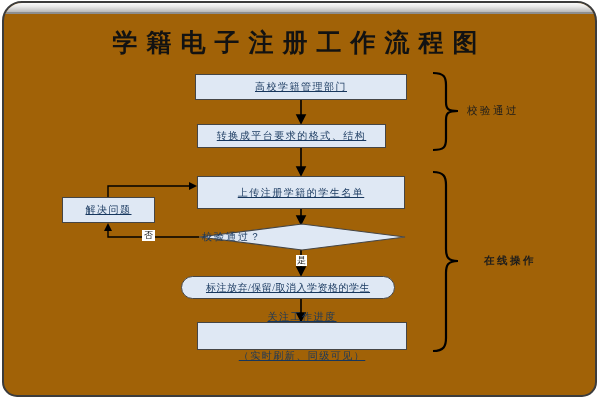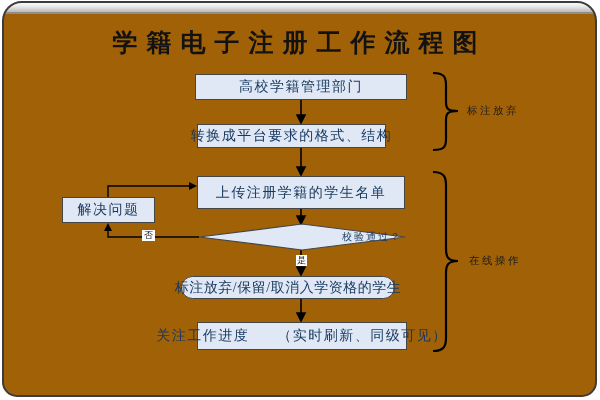--- a/index.html
+++ b/index.html
@@ -25,50 +25,50 @@
   }
 
   .stage { position: absolute; left: 0; top: 0; width: 600px; height: 400px; }
   svg.wires { position: absolute; left: 0; top: 0; }
 
   .node {
     position: absolute;
     background: #dfe8f4;
     border: 1px solid #454545;
     color: #17375e;
-    display: flex; flex-direction: row; align-items: center; justify-content: center;
-    font-size: 14px; letter-spacing: 1.5px; line-height: 11.5px;
-    text-align: center; white-space: nowrap;
+    display: flex; flex-direction: column; align-items: center; justify-content: center;
+    font-size: 10px; letter-spacing: 1.5px; line-height: 11.5px;
+    text-align: center; white-space: nowrap; text-decoration: underline;
   }
   .node-box1   { left: 195px; top: 74px;  width: 212px; height: 26px; }
   .node-box2   { left: 197px; top: 124px; width: 189px; height: 24px; }
   .node-box3   { left: 197px; top: 176px; width: 208px; height: 33px; }
   .node-solve  { left: 62px;  top: 197px; width: 93px;  height: 26px; }
   .node-stadium{ left: 181px; top: 276px; width: 214px; height: 23px; border-radius: 12px; letter-spacing: 0.5px; }
   .node-box4   { left: 197px; top: 322px; width: 210px; height: 28px; gap: 28px; }
 
   .diamond-label {
     position: absolute; left: 202px; top: 229px; width: 200px; height: 16px;
     color: #17375e; font-size: 10px; letter-spacing: 2px;
-    text-align: right; line-height: 16px;
+    text-align: left; line-height: 16px;
   }
 
   .edge-label {
     position: absolute; background: #ffffff; color: #222222;
     font-size: 9px; line-height: 11px; text-align: center; padding: 0 1px;
   }
   .label-yes { left: 296px; top: 255px; width: 11px; }
   .label-no  { left: 142px; top: 230px; width: 13px; }
 
   .brace-label {
     position: absolute; color: #1c1c1c; font-size: 10.5px;
     letter-spacing: 2.5px; white-space: nowrap; line-height: 12px;
   }
   .label-offline { left: 467px; top: 105px; }
-  .label-online  { left: 469px; top: 255px; }
+  .label-online  { left: 484px; top: 255px; font-weight: bold; }
 </style>
 </head>
 <body>
 
 <div class="frame">
   <div class="topbar"></div>
   <div class="title">学籍电子注册工作流程图</div>
 </div>
 
 <div class="stage">
@@ -136,15 +136,15 @@
   </div>
 
   <div class="node node-box4">
     <div>关注工作进度</div>
     <div>（实时刷新、同级可见）</div>
   </div>
 
   <div class="edge-label label-yes">是</div>
   <div class="edge-label label-no">否</div>
 
-  <div class="brace-label label-offline">标注放弃</div>
+  <div class="brace-label label-offline">校验通过</div>
   <div class="brace-label label-online">在线操作</div>
 </div>
 
 </body></html>

